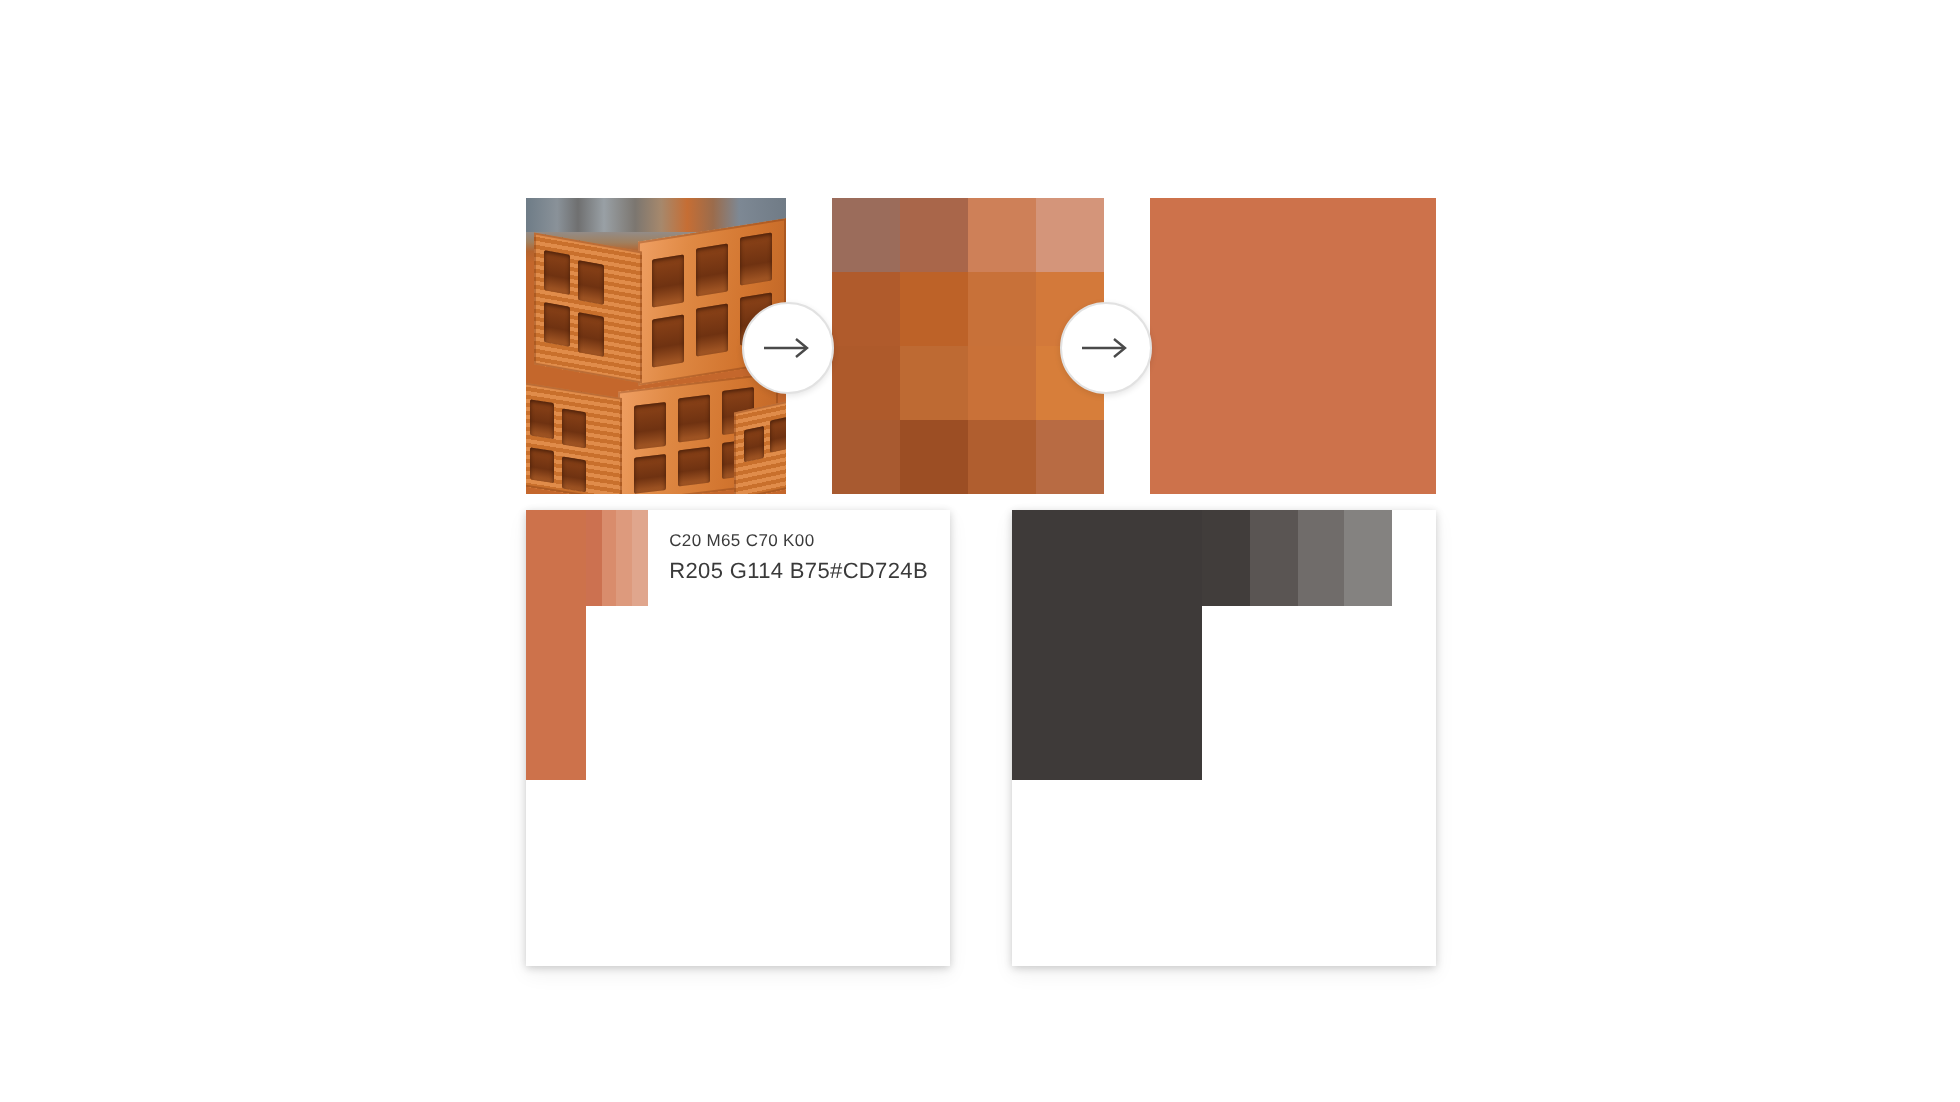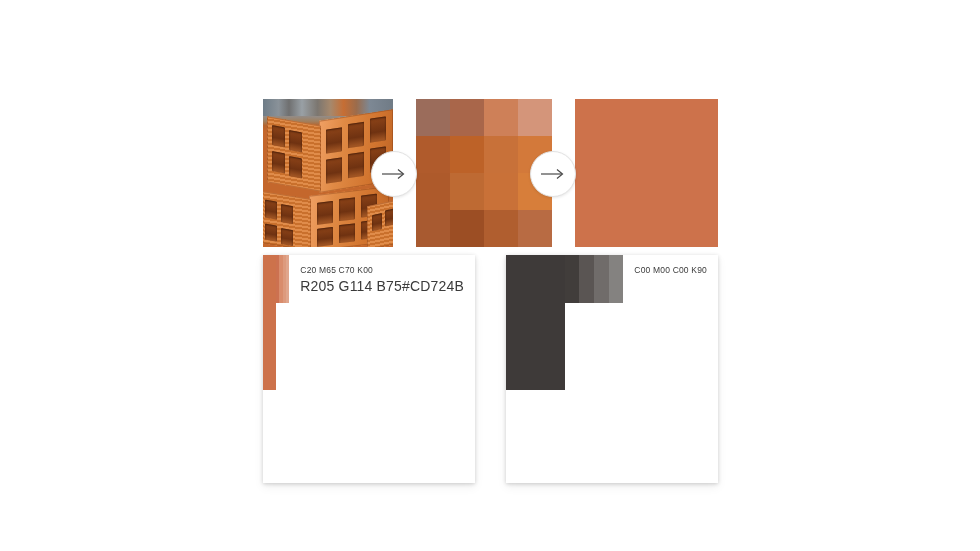--- a/index.html
+++ b/index.html
@@ -145,21 +145,21 @@
     line-height: 13px;
     white-space: nowrap;
   }
   .rgb-row {
     display: flex;
     justify-content: space-between;
     align-items: baseline;
     margin-top: 3px;
   }
   .rgb-line, .hex-line {
-    font-size: 14px;
+    font-size: 11px;
     color: #3a3a3a;
     letter-spacing: .18px;
     line-height: 13px;
     white-space: nowrap;
   }
 </style>
 </head>
 <body>
 
 <div id="process-row">
@@ -274,16 +274,15 @@
 
   <div class="swatch-card">
     <div class="card-main" id="card1-main" style="background: rgb(62, 58, 57);"></div>
     <div class="card-tints" id="card1-tints">
         <div style="background: rgb(65, 61, 59);"></div>
         <div style="background: rgb(90, 85, 83);"></div>
         <div style="background: rgb(112, 108, 106);"></div>
         <div style="background: rgb(132, 130, 128);"></div>
       </div>
     <div class="card-footer">
-      <div class="cmyk-line">C00 M00 C00 K90</div>
     </div>
   </div>
 </div>
 
 </body></html>

